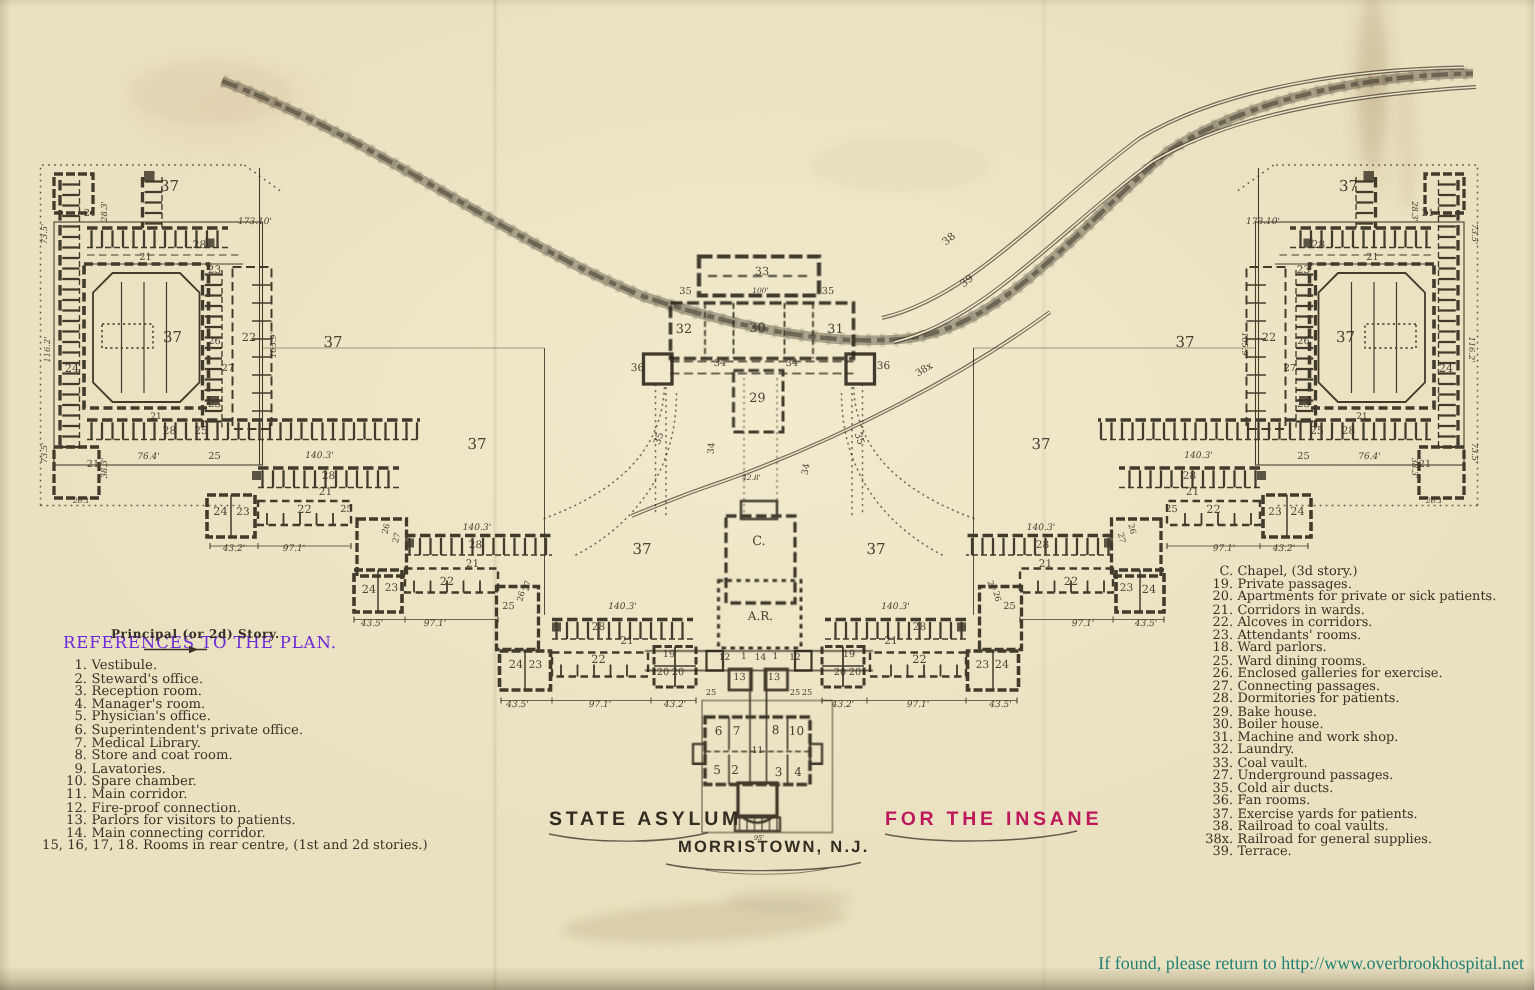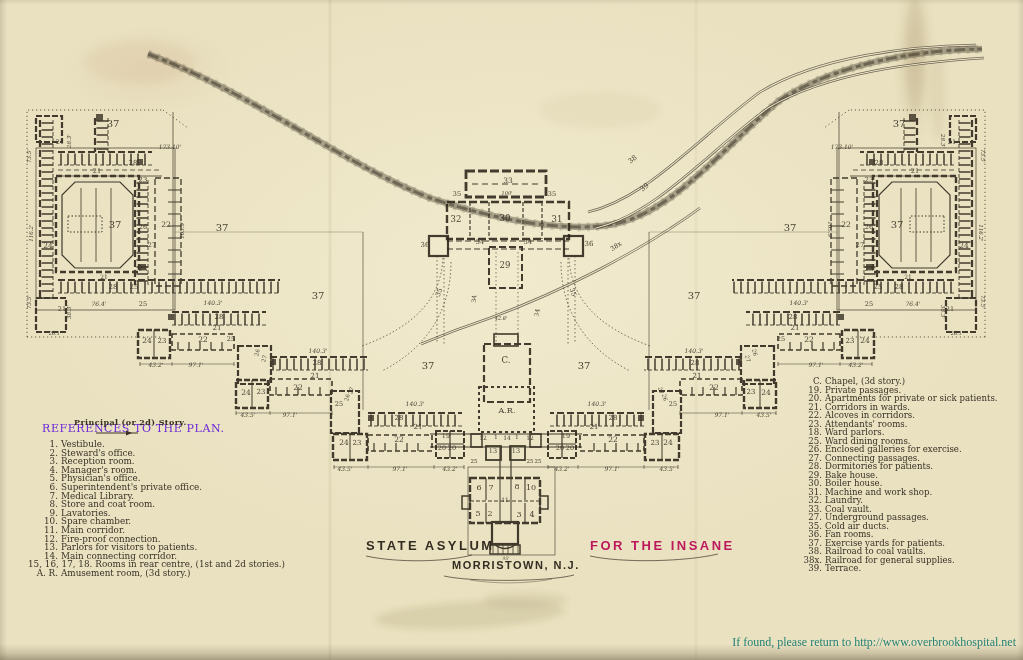--- a/index.html
+++ b/index.html
@@ -757,21 +757,20 @@
     <div class="ref-line"><span class="num">6.</span>Superintendent's private office.</div>
     <div class="ref-line"><span class="num">7.</span>Medical Library.</div>
     <div class="ref-line"><span class="num">8.</span>Store and coat room.</div>
     <div class="ref-line"><span class="num">9.</span>Lavatories.</div>
     <div class="ref-line"><span class="num">10.</span>Spare chamber.</div>
     <div class="ref-line"><span class="num">11.</span>Main corridor.</div>
     <div class="ref-line"><span class="num">12.</span>Fire-proof connection.</div>
     <div class="ref-line"><span class="num">13.</span>Parlors for visitors to patients.</div>
     <div class="ref-line"><span class="num">14.</span>Main connecting corridor.</div>
     <div class="ref-line"><span class="num">15, 16, 17, 18.</span>Rooms in rear centre, (1st and 2d stories.)</div>
-    <div class="ref-line"><span class="num">A. R.</span>Amusement room, (3d story.)</div>
   </div>
 <div id="refs-right" class="refs">
     <div class="ref-line"><span class="num">C.</span>Chapel, (3d story.)</div>
     <div class="ref-line"><span class="num">19.</span>Private passages.</div>
     <div class="ref-line"><span class="num">20.</span>Apartments for private or sick patients.</div>
     <div class="ref-line"><span class="num">21.</span>Corridors in wards.</div>
     <div class="ref-line"><span class="num">22.</span>Alcoves in corridors.</div>
     <div class="ref-line"><span class="num">23.</span>Attendants' rooms.</div>
     <div class="ref-line"><span class="num">18.</span>Ward parlors.</div>
     <div class="ref-line"><span class="num">25.</span>Ward dining rooms.</div>

